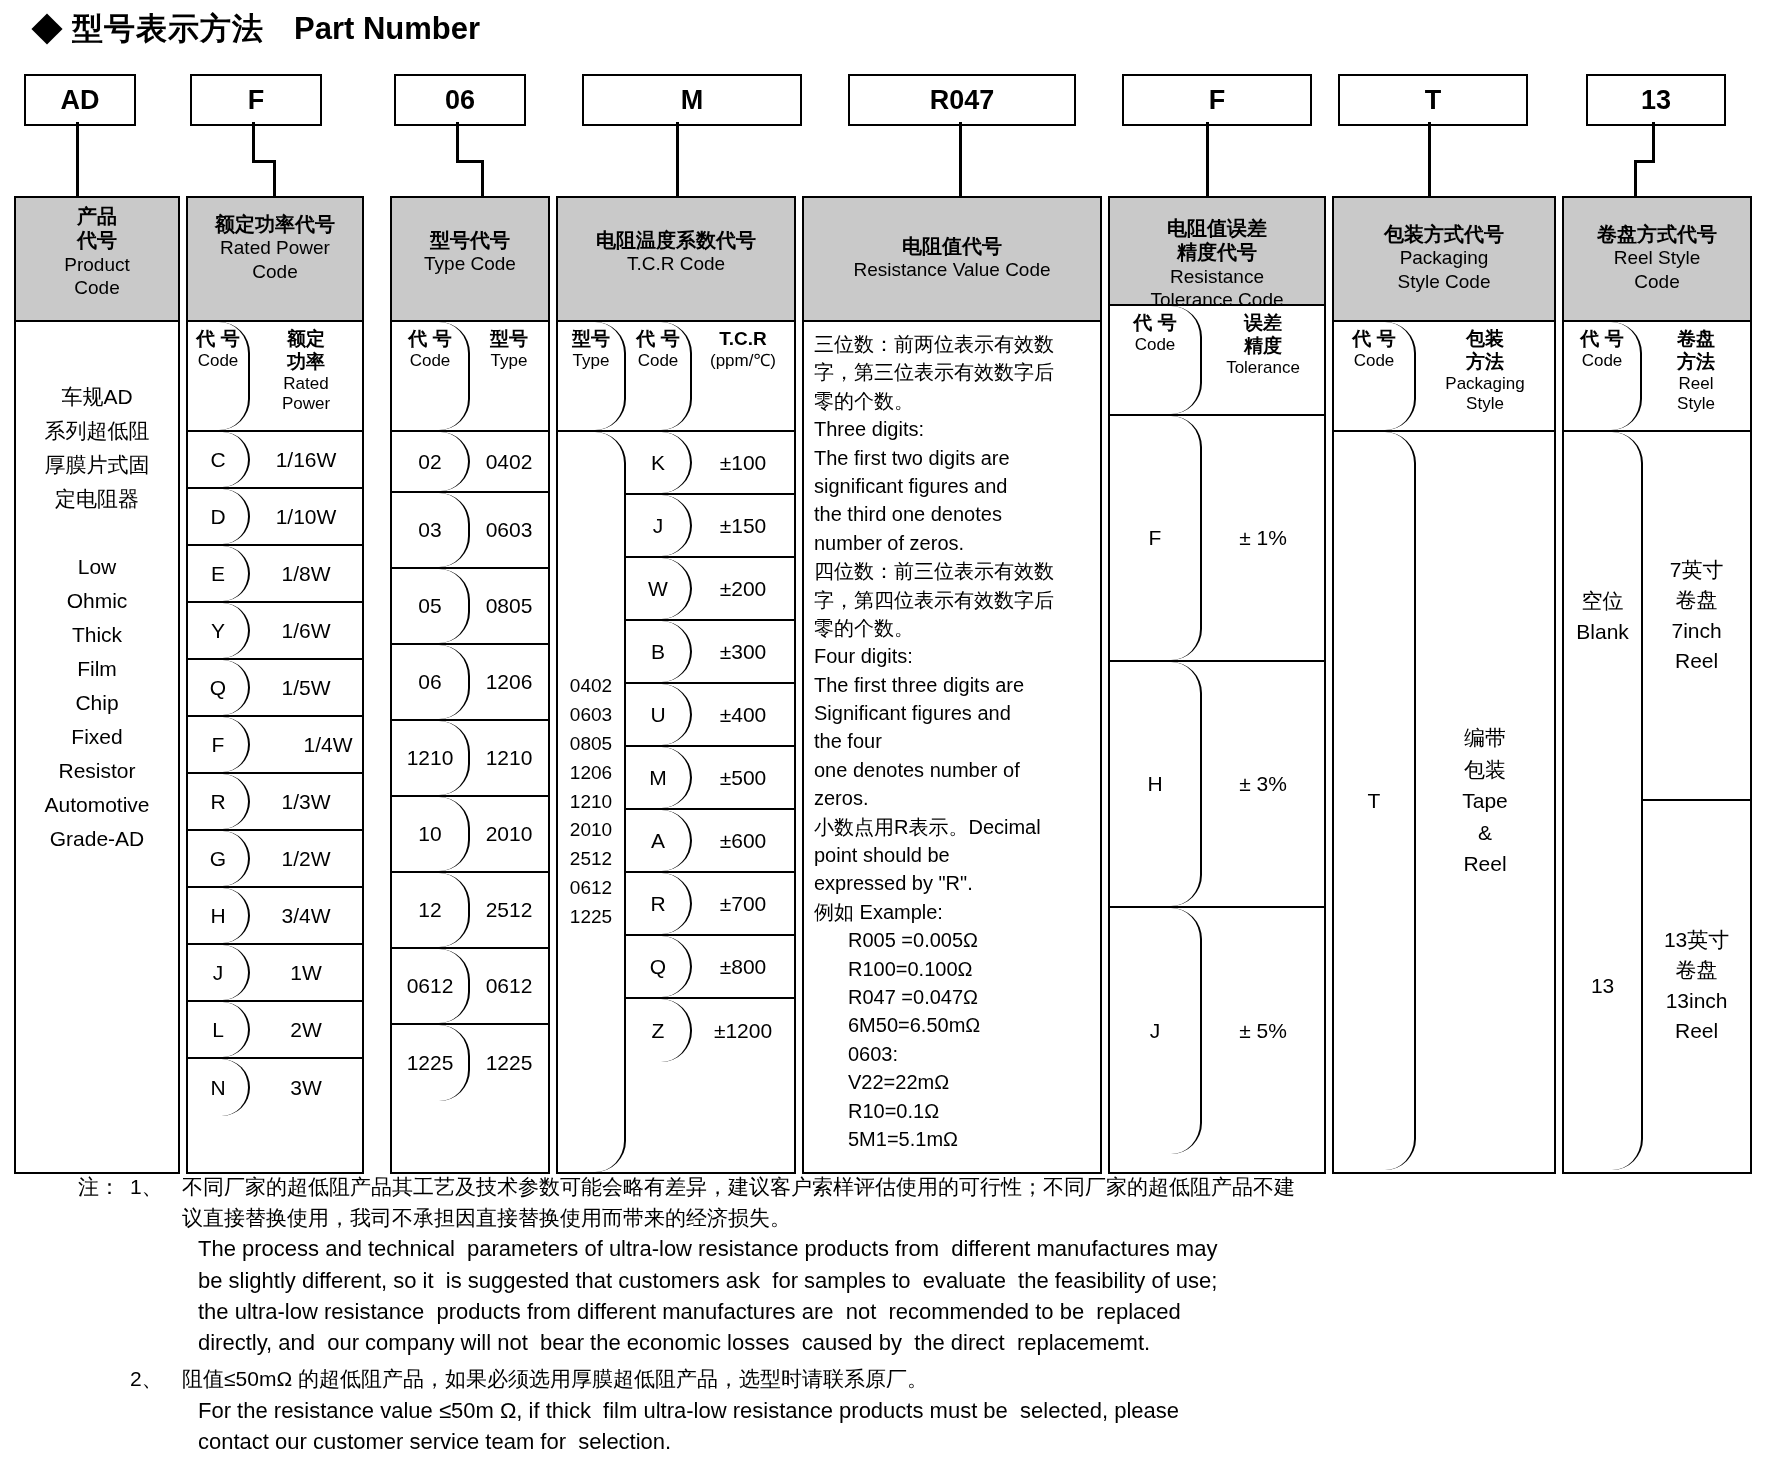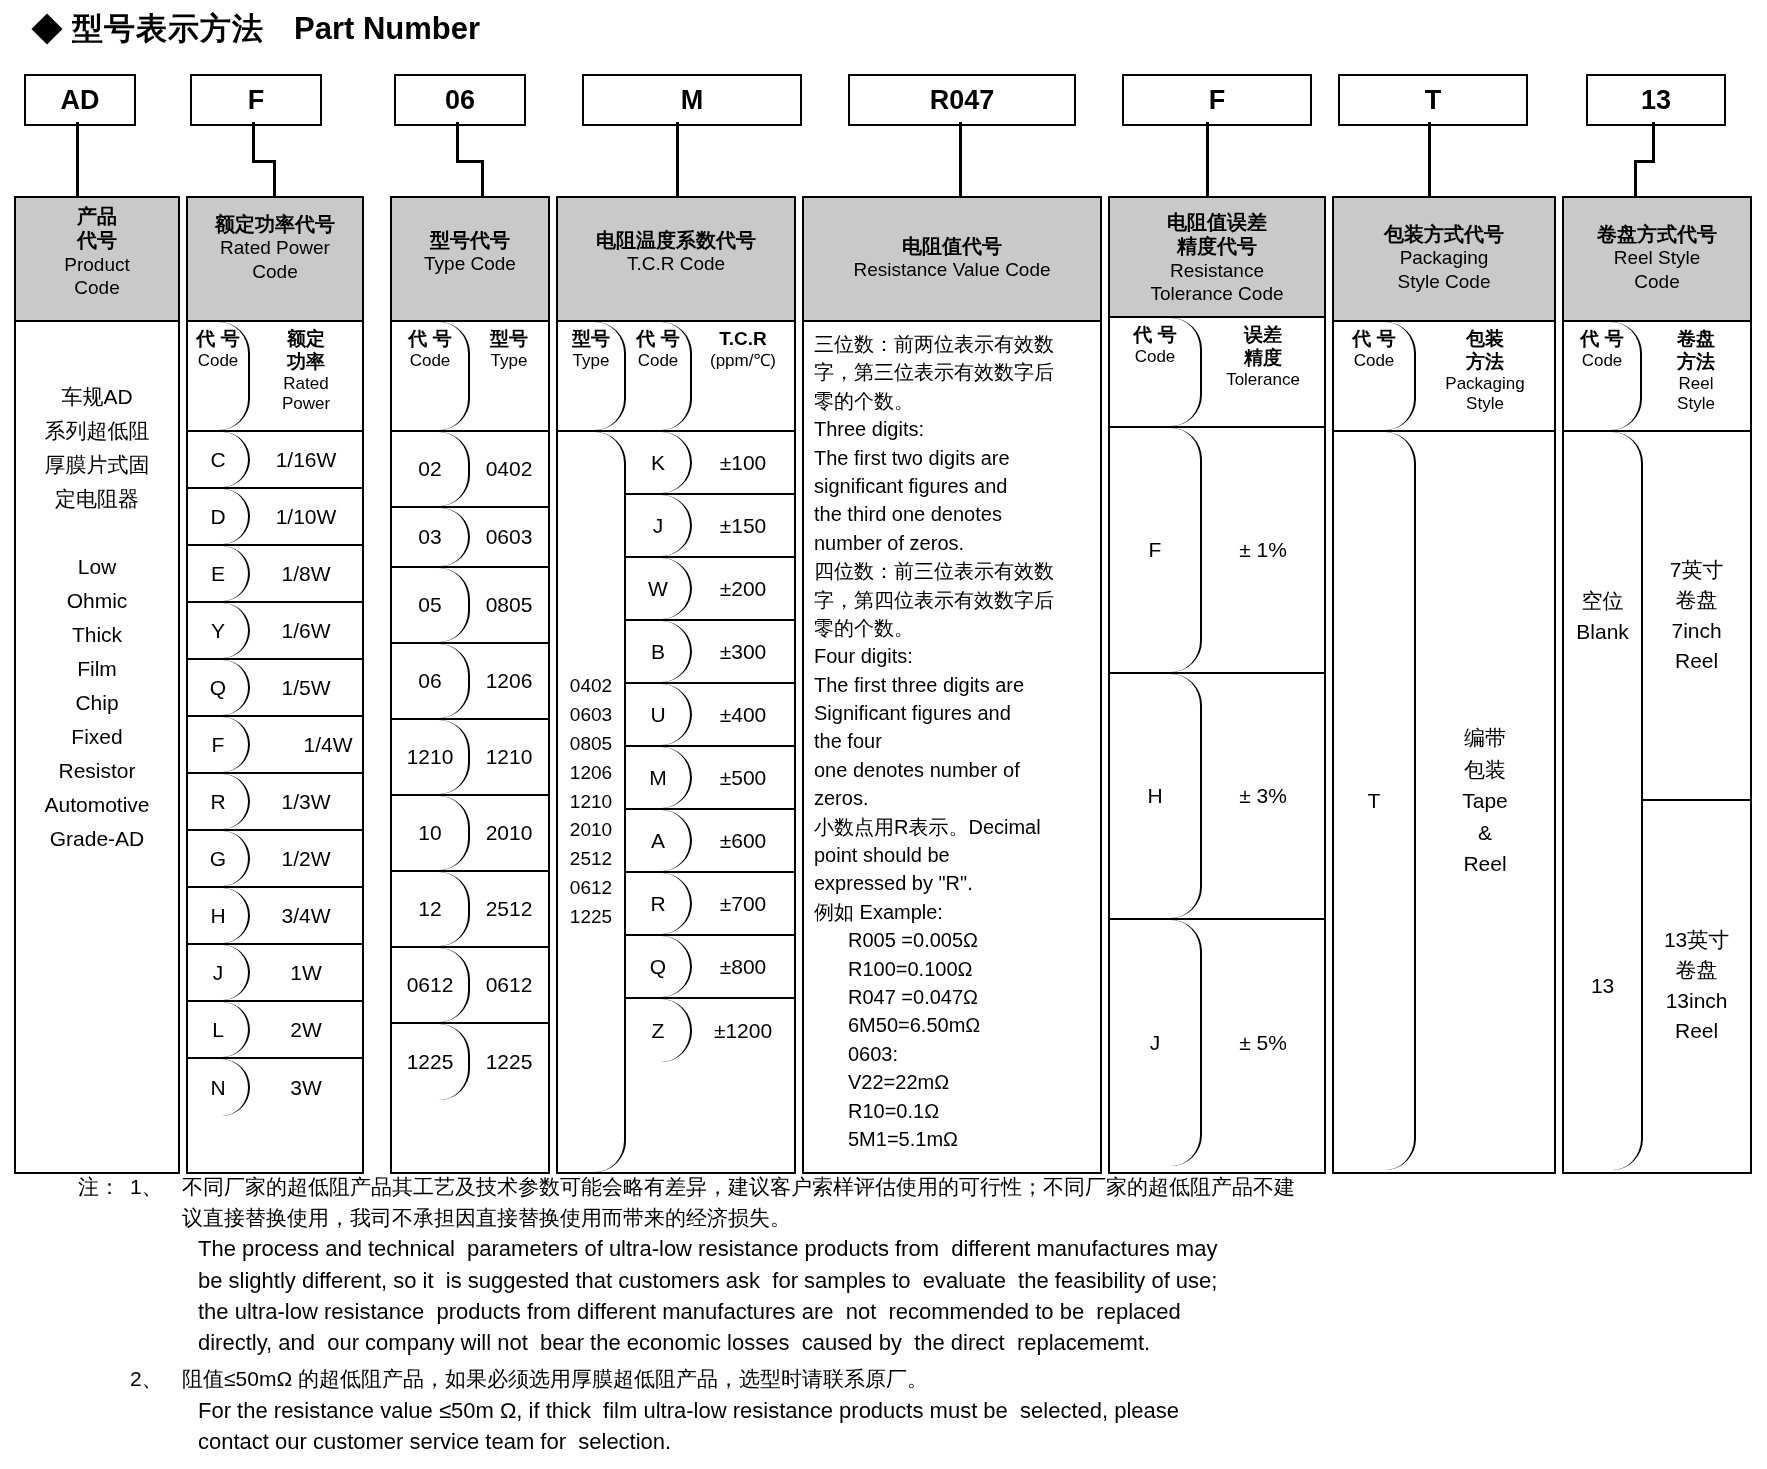--- a/index.html
+++ b/index.html
@@ -303,25 +303,25 @@
       <div class="cell vline" style="width:78px;">
         <div class="cn">代 号</div>
         <div class="en">Code</div>
       </div>
       <div class="cell" style="width:78px;">
         <div class="cn">型号</div>
         <div class="en">Type</div>
       </div>
     </div>
     <div class="rows">
-      <div class="r" style="height:76px;">
+      <div class="r" style="height:61px;">
           <div class="c vline" style="width:78px;">02</div>
           <div class="c" style="width:78px;">0402</div>
         </div>
-      <div class="r" style="height:60px;justify-content:space-between;">
+      <div class="r" style="height:76px;justify-content:space-between;">
           <div class="c vline" style="width:78px;">03</div>
           <div class="c" style="width:78px;">0603</div>
         </div>
       <div class="r" style="height:76px;">
           <div class="c vline" style="width:78px;">05</div>
           <div class="c" style="width:78px;">0805</div>
         </div>
       <div class="r" style="height:76px;">
           <div class="c vline" style="width:78px;">06</div>
           <div class="c" style="width:78px;">1206</div>
@@ -457,21 +457,21 @@
       <div class="ex">R047 =0.047Ω</div>
       <div class="ex">6M50=6.50mΩ</div>
       <div class="ex">0603:</div>
       <div class="ex">V22=22mΩ</div>
       <div class="ex">R10=0.1Ω</div>
       <div class="ex">5M1=5.1mΩ</div>
     </div>
   </div>
 
   <div class="col" style="left:1108px; width:218px; height:978px;">
-    <div class="col-head" style="height:120px; padding-top:12px;">
+    <div class="col-head" style="height:108px; padding-top:18px;">
       <div class="cn nowrap">电阻值误差
 精度代号</div>
       <div class="en nowrap">Resistance
 Tolerance Code</div>
     </div>
     <div class="subhdr" style="height:110px;">
       <div class="cell vline" style="width:92px;">
         <div class="cn">代 号</div>
         <div class="en">Code</div>
       </div>

